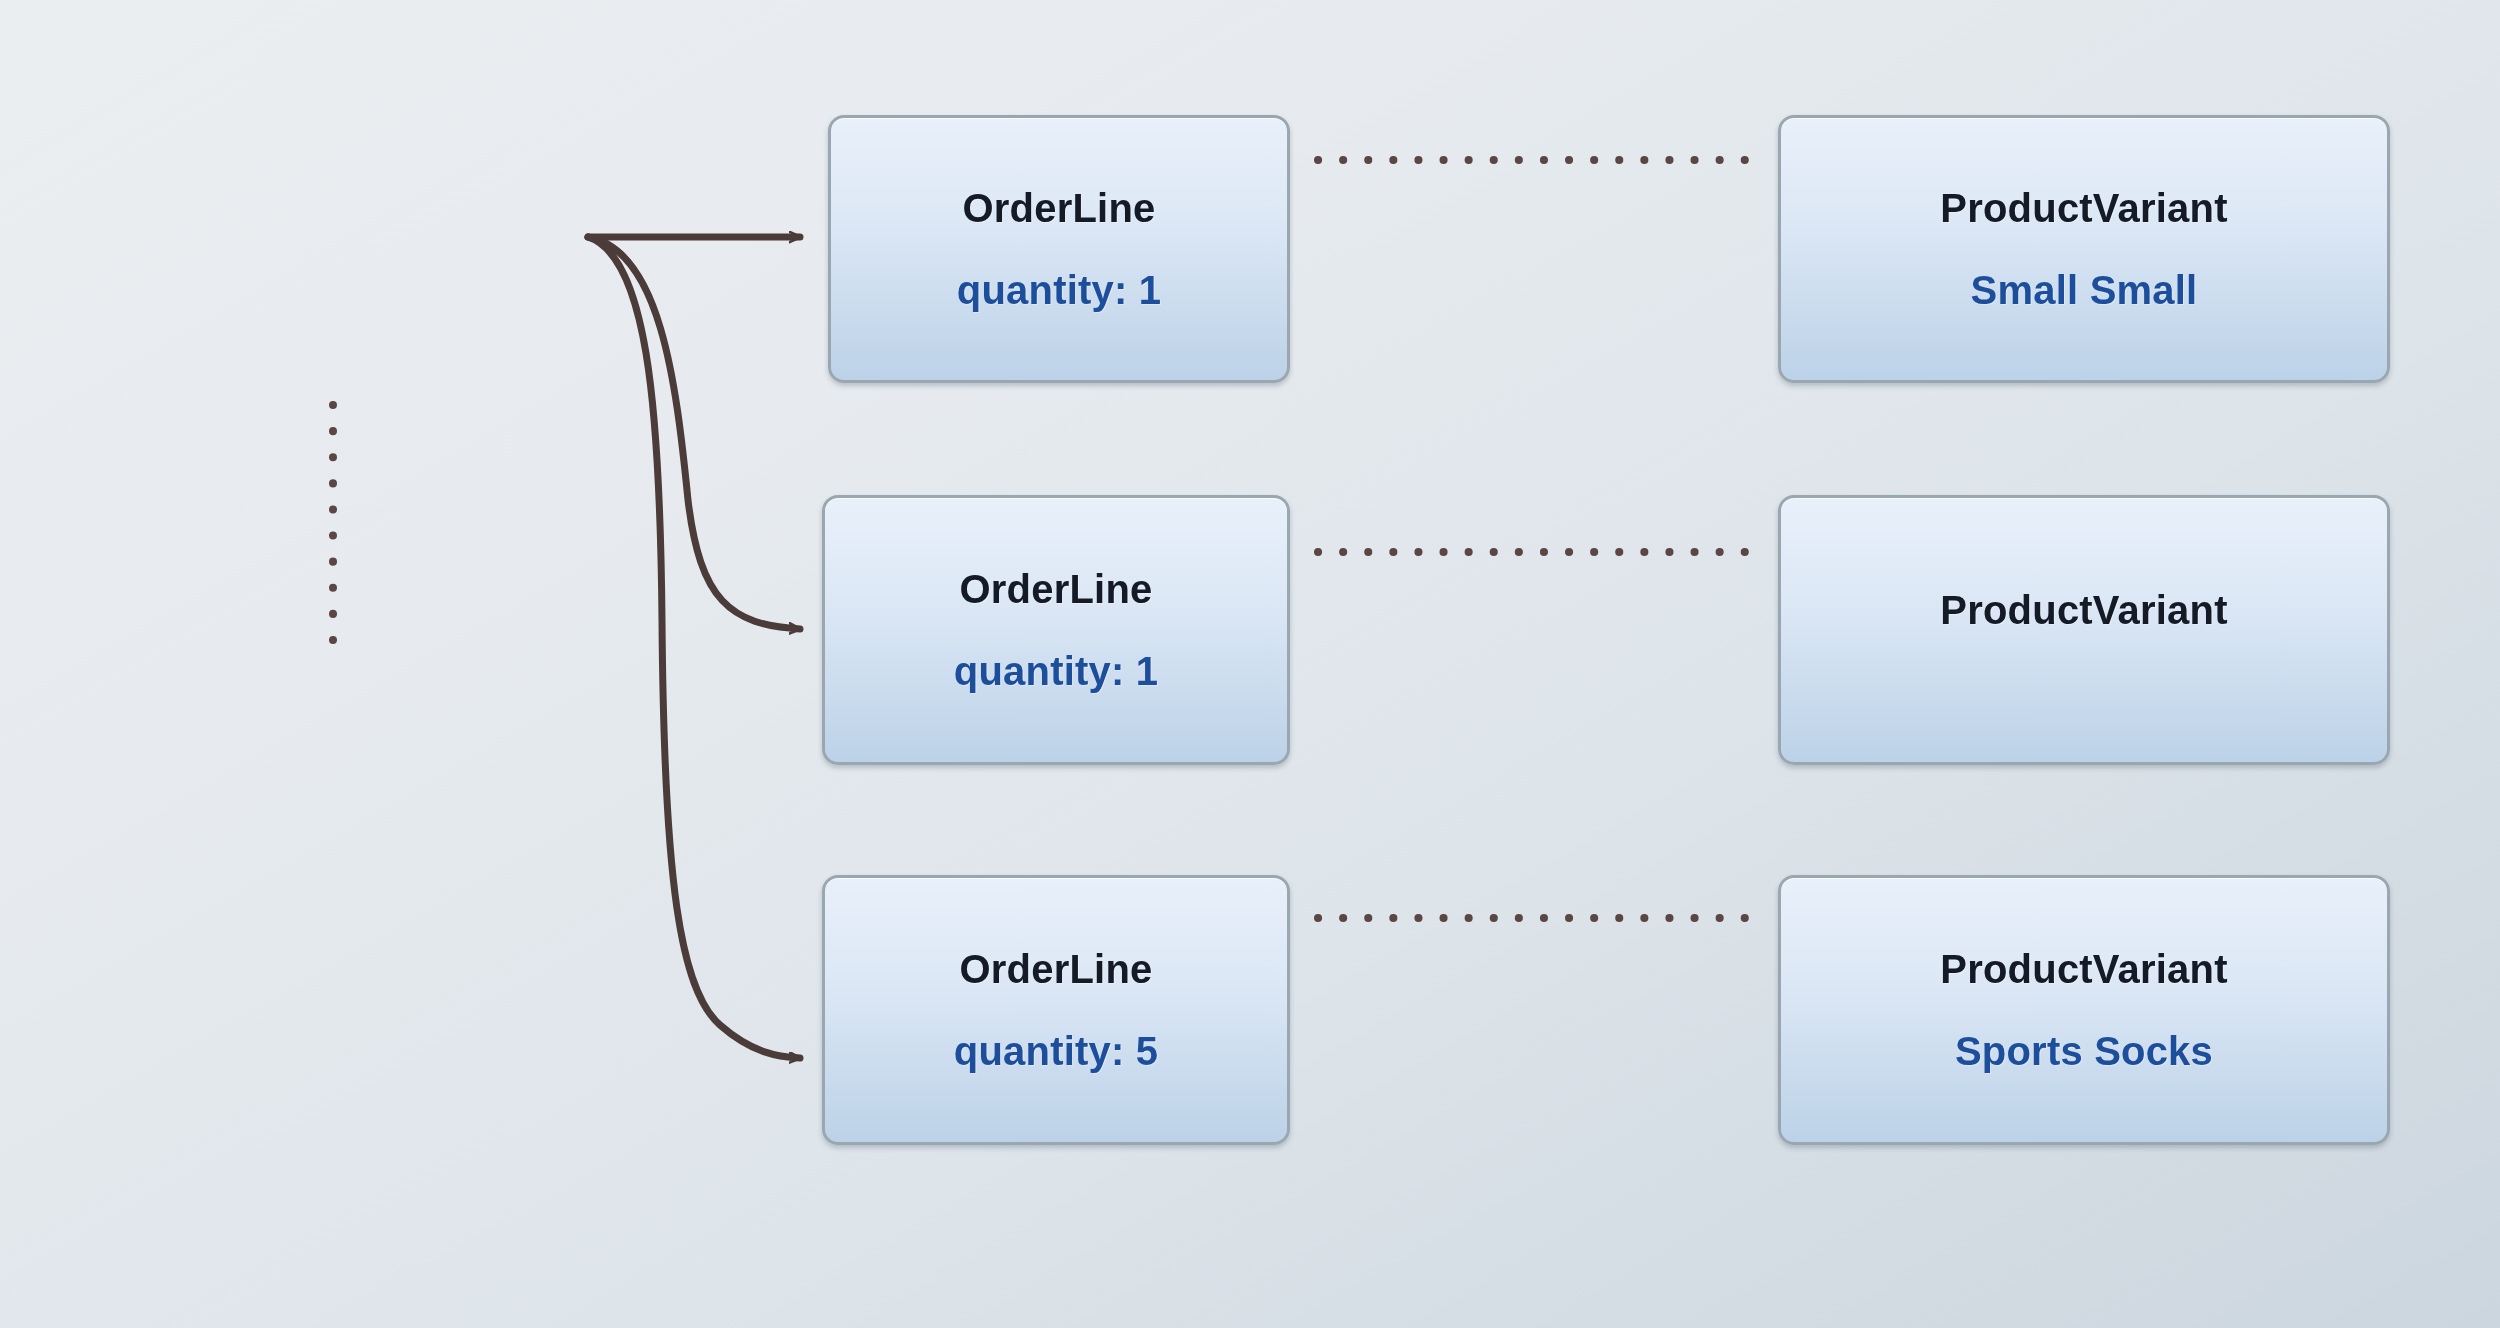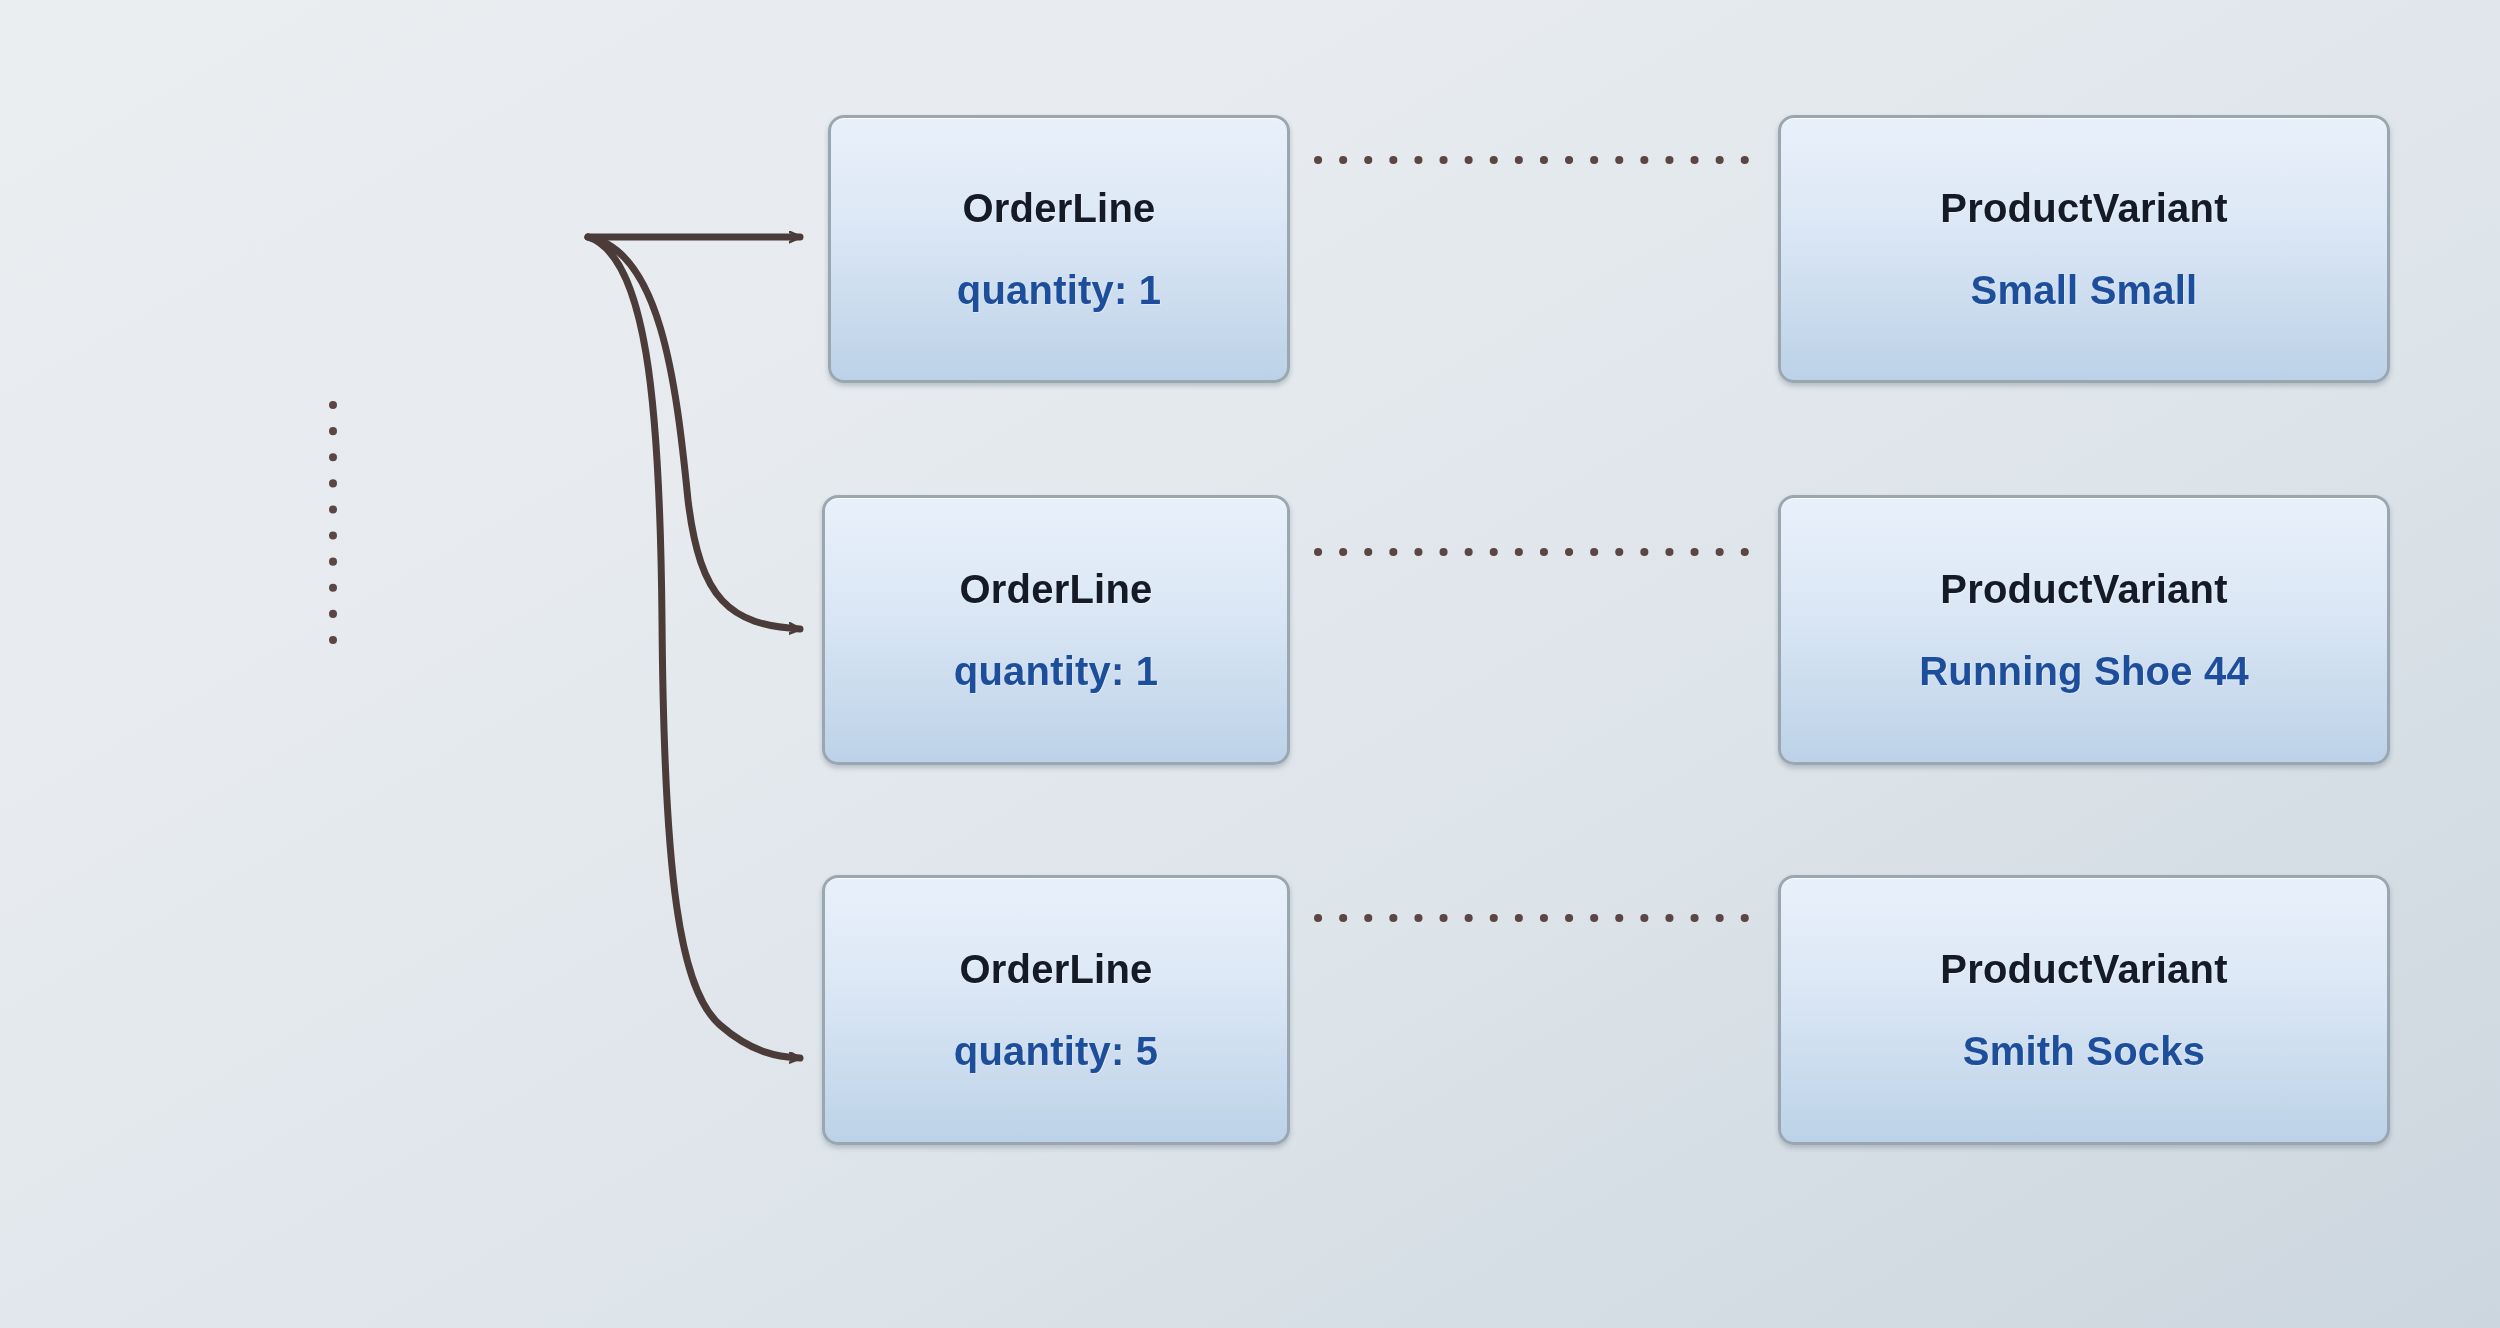--- a/index.html
+++ b/index.html
@@ -88,21 +88,20 @@
     <div class="sub">quantity: 5</div>
   </div>
 
   <div class="node gap-small" style="left:1778px;top:115px;width:612px;height:268px;">
     <div class="title">ProductVariant</div>
     <div class="sub">Small Small</div>
   </div>
 
   <div class="node gap-small" style="left:1778px;top:495px;width:612px;height:270px;">
     <div class="title">ProductVariant</div>
-    <div class="sub">Running Shoe 44</div>
   </div>
 
   <div class="node gap-small" style="left:1778px;top:875px;width:612px;height:270px;">
     <div class="title">ProductVariant</div>
-    <div class="sub">Smith Socks</div>
+    <div class="sub">Sports Socks</div>
   </div>
 
 </div>
 
 </body></html>

